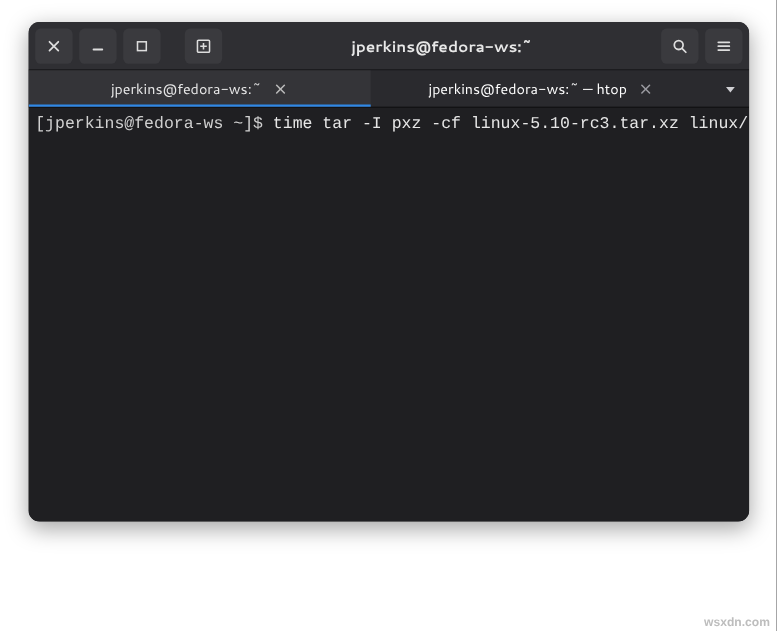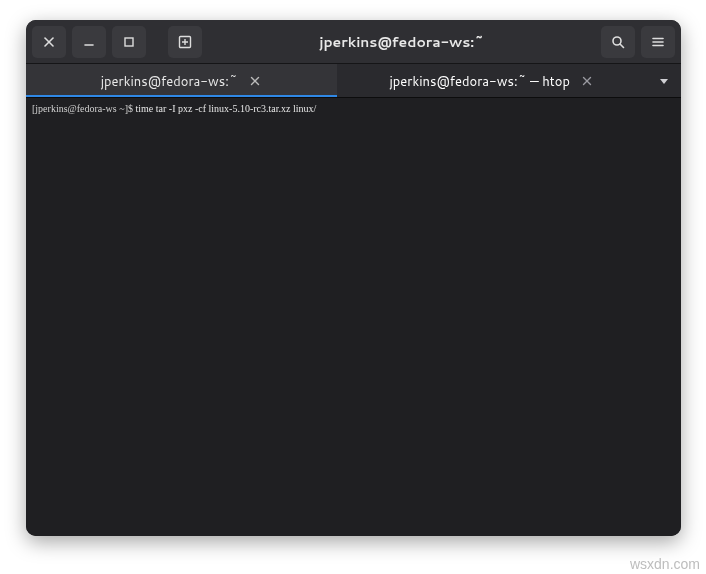--- a/index.html
+++ b/index.html
@@ -8,21 +8,21 @@
       height: 574px;
       background: #fff;
       font-family: "Cantarell", "Helvetica Neue", sans-serif;
       position: relative;
     }
     .window {
       position: absolute;
       left: 26px;
       top: 20px;
       width: 655px;
-      height: 516px;
+      height: 454px;
       background: #1f1f22;
       border-radius: 10px;
       box-shadow: 0 6px 20px rgba(0,0,0,0.35);
       overflow: hidden;
       display: flex;
       flex-direction: column;
     }
     .titlebar {
       height: 44px;
       background: #2f2f33;
@@ -95,36 +95,37 @@
       display: flex;
       align-items: center;
       justify-content: center;
       color: #d0d0d4;
       cursor: pointer;
     }
     .terminal {
       flex: 1;
       background: #1f1f22;
       padding: 4px 6px;
-      font-family: Liberation Serif, serif;
-      font-size: 10px;
+      font-family: Liberation Mono, monospace;
+      font-size: 15px;
       color: #e0e0e0;
       line-height: 1.4;
       white-space: pre;
       overflow: hidden;
     }
     .prompt { color: #d0d0d0; }
     .cmd { color: #e6e6e6; }
     .watermark {
       position: absolute;
       right: 6px;
       bottom: 2px;
-      font-size: 14px;
+      font-size: 11px;
       color: #bdbdbd;
       font-family: sans-serif;
+      font-weight: bold;
     }
   </style>
 </head>
 <body>
 
 <div class="window">
 
   <div class="titlebar">
     <div class="tbtn">
       <svg width="12" height="12" viewBox="0 0 12 12" stroke="#ddd" stroke-width="1.6" stroke-linecap="round">

